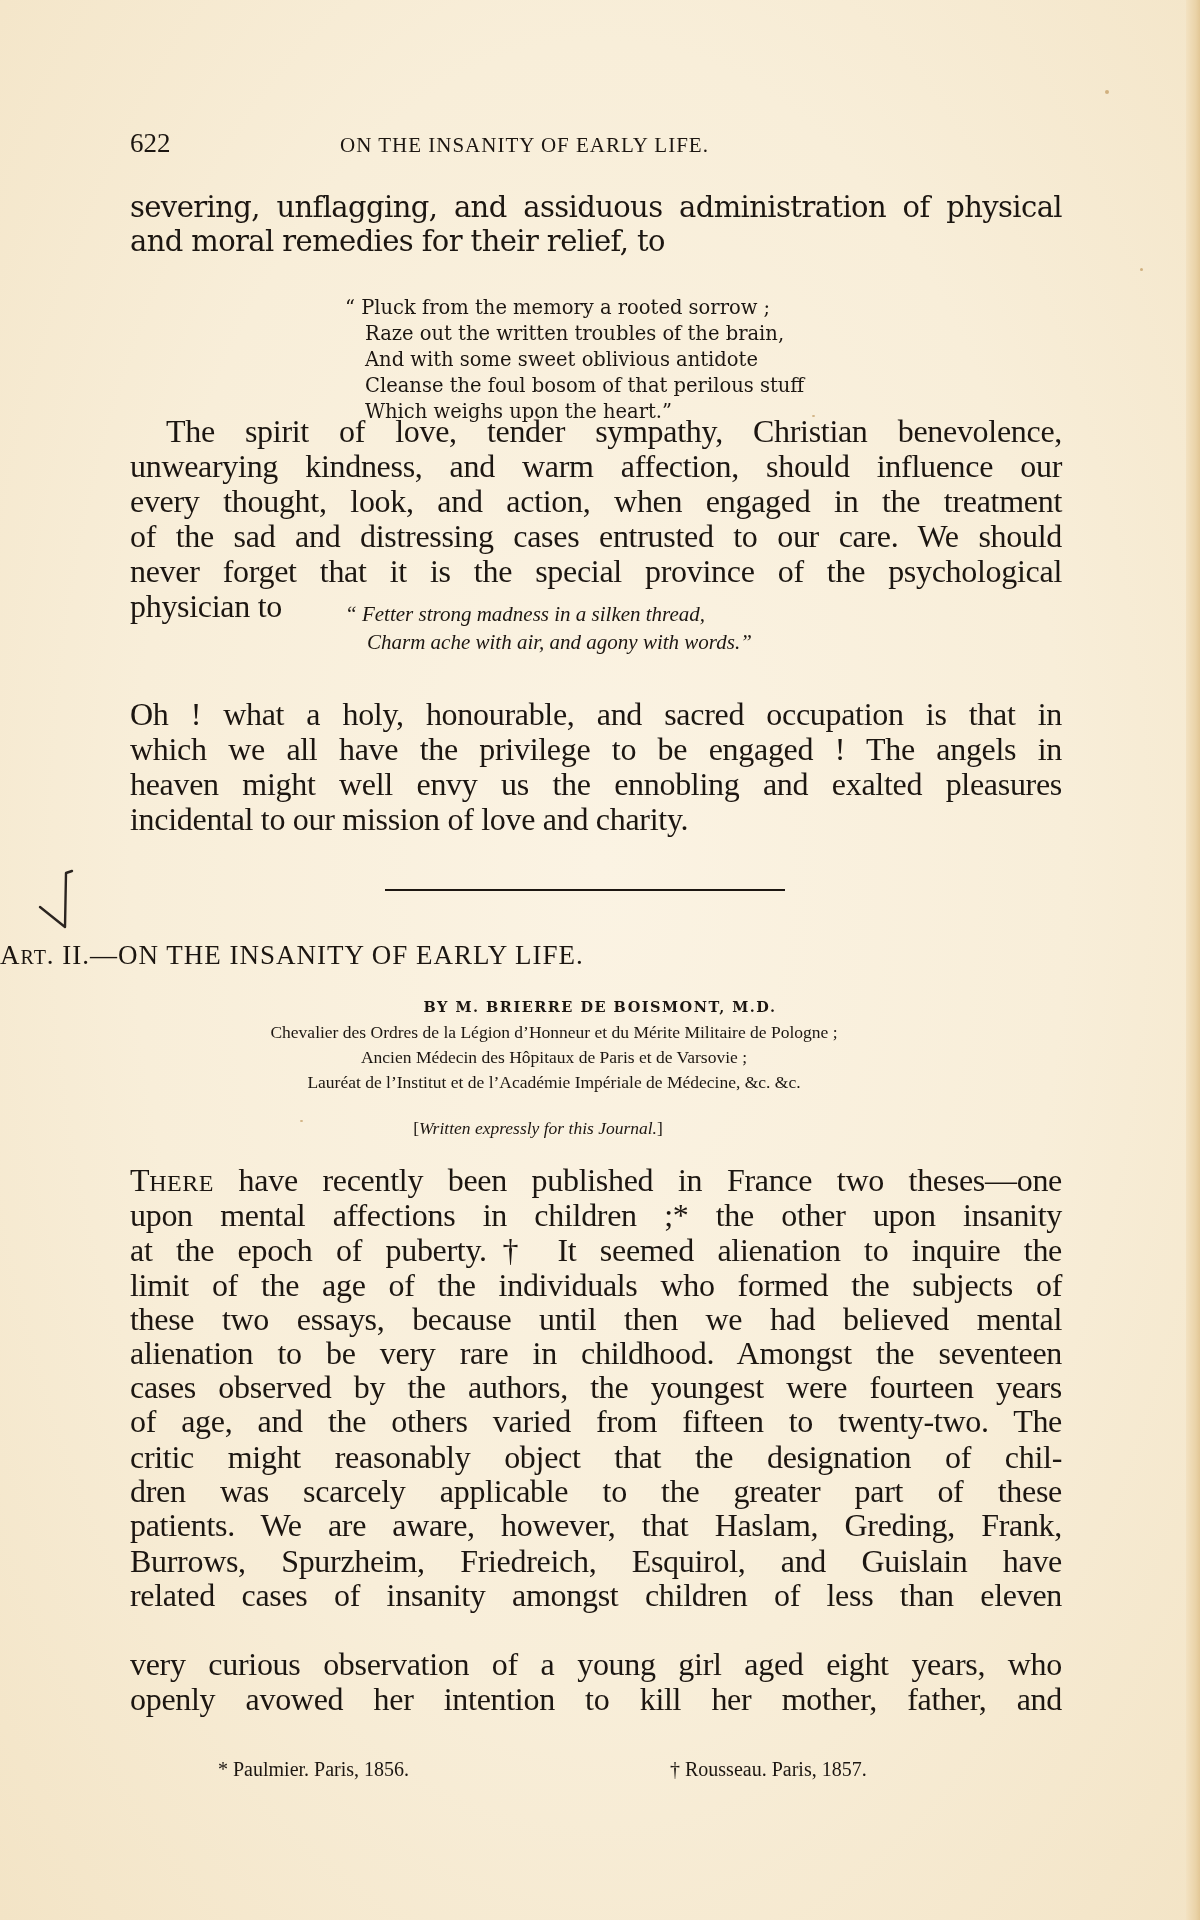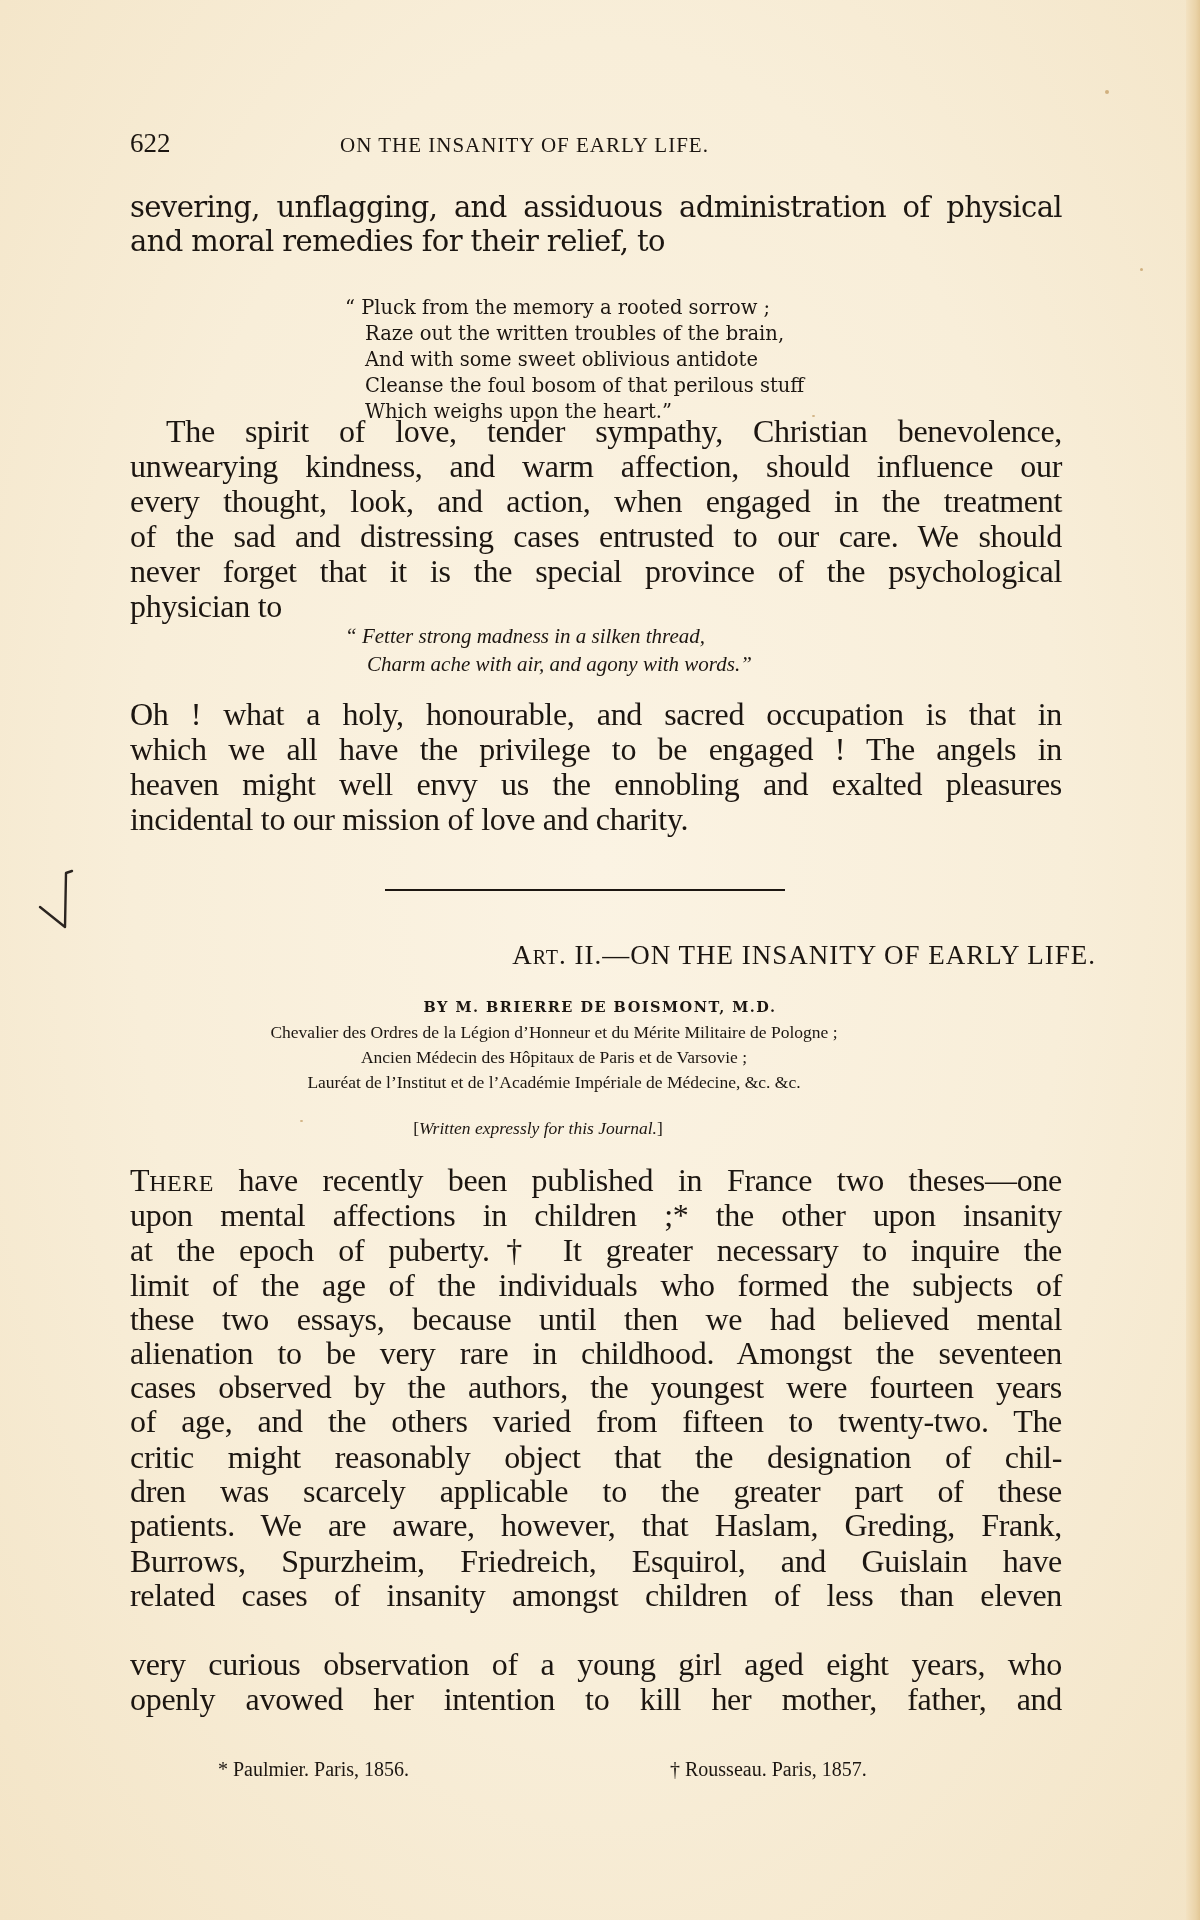--- a/index.html
+++ b/index.html
@@ -37,21 +37,21 @@
   .poem { position: absolute; font-size: 19.5px; line-height: 26px; font-family: "DejaVu Serif", serif; }
   .poem div { white-space: nowrap; }
   .poem .cont { padding-left: 20px; }
   .quote2 { position: absolute; font-size: 21px; line-height: 28px; font-style: italic; font-family: "Liberation Serif", serif; }
   .quote2 div { white-space: nowrap; }
   .quote2 .cont { padding-left: 22px; }
 
   .rule { position: absolute; left: 385px; top: 889px; width: 400px; height: 2px; background: #1c1611; }
   .margin-mark { position: absolute; left: 30px; top: 865px; }
 
-  .art-title { position: absolute; left: 0; width: 1096px; top: 940px; text-align: right; font-family: "Liberation Serif", serif; font-size: 27px; letter-spacing: 1px; }
+  .art-title { position: absolute; left: 0; width: 1096px; top: 940px; text-align: left; font-family: "Liberation Serif", serif; font-size: 27px; letter-spacing: 1px; }
   .art-title .sc { font-size: 20px; }
   .byline { position: absolute; left: 0; width: 1200px; top: 998px; text-align: center; font-family: "DejaVu Serif", serif; font-size: 14.5px; font-weight: bold; letter-spacing: 1.5px; }
   .affil { position: absolute; left: 0; width: 1108px; text-align: center; font-family: "Liberation Serif", serif; font-size: 17.5px; }
   .written { position: absolute; left: 0; width: 1076px; top: 1118px; text-align: center; font-family: "Liberation Serif", serif; font-size: 17.5px; }
   .written i { font-style: italic; }
 
   .there-sc { font-size: 24px; letter-spacing: 0.5px; }
   .footnote { position: absolute; top: 1758px; font-family: "Liberation Serif", serif; font-size: 20px; white-space: nowrap; }
   .speck { position: absolute; border-radius: 50%; background: #b88a4a; opacity: 0.6; }
 </style>
@@ -80,21 +80,21 @@
     <div class="cont">Which weighs upon the heart.”</div>
   </div>
 
   <div class="justify-line condensed indent" style="top:414px;">The spirit of love, tender sympathy, Christian benevolence,</div>
   <div class="justify-line condensed" style="top:449px;">unwearying kindness, and warm affection, should influence our</div>
   <div class="justify-line condensed" style="top:484px;">every thought, look, and action, when engaged in the treatment</div>
   <div class="justify-line condensed" style="top:519px;">of the sad and distressing cases entrusted to our care.  We should</div>
   <div class="justify-line condensed" style="top:554px;">never forget that it is the special province of the psychological</div>
   <div class="justify-line condensed last-line" style="top:589px;">physician to</div>
 
-  <div class="quote2" style="left:345px;top:622px;">
+  <div class="quote2" style="left:345px;top:600px;">
     <div>“ Fetter strong madness in a silken thread,</div>
     <div class="cont">Charm ache with air, and agony with words.”</div>
   </div>
 
   <div class="justify-line condensed" style="top:697px;">Oh ! what a holy, honourable, and sacred occupation is that in</div>
   <div class="justify-line condensed" style="top:732px;">which we all have the privilege to be engaged !  The angels in</div>
   <div class="justify-line condensed" style="top:767px;">heaven might well envy us the ennobling and exalted pleasures</div>
   <div class="justify-line condensed last-line" style="top:802px;">incidental to our mission of love and charity.</div>
 
   <svg class="margin-mark" width="60" height="70" viewBox="0 0 60 70">
@@ -111,21 +111,21 @@
   <div class="affil" style="top:1072px;">Lauréat de l’Institut et de l’Académie Impériale de Médecine, &amp;c. &amp;c.</div>
   <div class="affil" style="top:1047px;">Ancien Médecin des Hôpitaux de Paris et de Varsovie ;</div>
   <div class="written">
     <span>[</span><i>Written expressly for this Journal.</i><span>]</span>
   </div>
 
   <div class="justify-line condensed" style="top:1198px;">upon mental affections in children ;* the other upon insanity</div>
   <div class="justify-line condensed" style="top:1163px;">
     <span>T</span><span class="there-sc">HERE</span><span> have recently been published in France two theses—one</span>
   </div>
-  <div class="justify-line condensed" style="top:1233px;">at the epoch of puberty.†  It greater necessary to inquire the</div>
+  <div class="justify-line condensed" style="top:1233px;">at the epoch of puberty.†  It seemed alienation to inquire the</div>
   <div class="justify-line condensed" style="top:1268px;">limit of the age of the individuals who formed the subjects of</div>
   <div class="justify-line condensed" style="top:1302px;">these two essays, because until then we had believed mental</div>
   <div class="justify-line condensed" style="top:1336px;">alienation to be very rare in childhood.  Amongst the seventeen</div>
   <div class="justify-line condensed" style="top:1370px;">cases observed by the authors, the youngest were fourteen years</div>
   <div class="justify-line condensed" style="top:1404px;">of age, and the others varied from fifteen to twenty-two.  The</div>
   <div class="justify-line condensed" style="top:1440px;">critic might reasonably object that the designation of chil-</div>
   <div class="justify-line condensed" style="top:1474px;">dren was scarcely applicable to the greater part of these</div>
   <div class="justify-line condensed" style="top:1508px;">patients.  We are aware, however, that Haslam, Greding, Frank,</div>
   <div class="justify-line condensed" style="top:1544px;">Burrows, Spurzheim, Friedreich, Esquirol, and Guislain have</div>
   <div class="justify-line condensed" style="top:1578px;">related cases of insanity amongst children of less than eleven</div>

